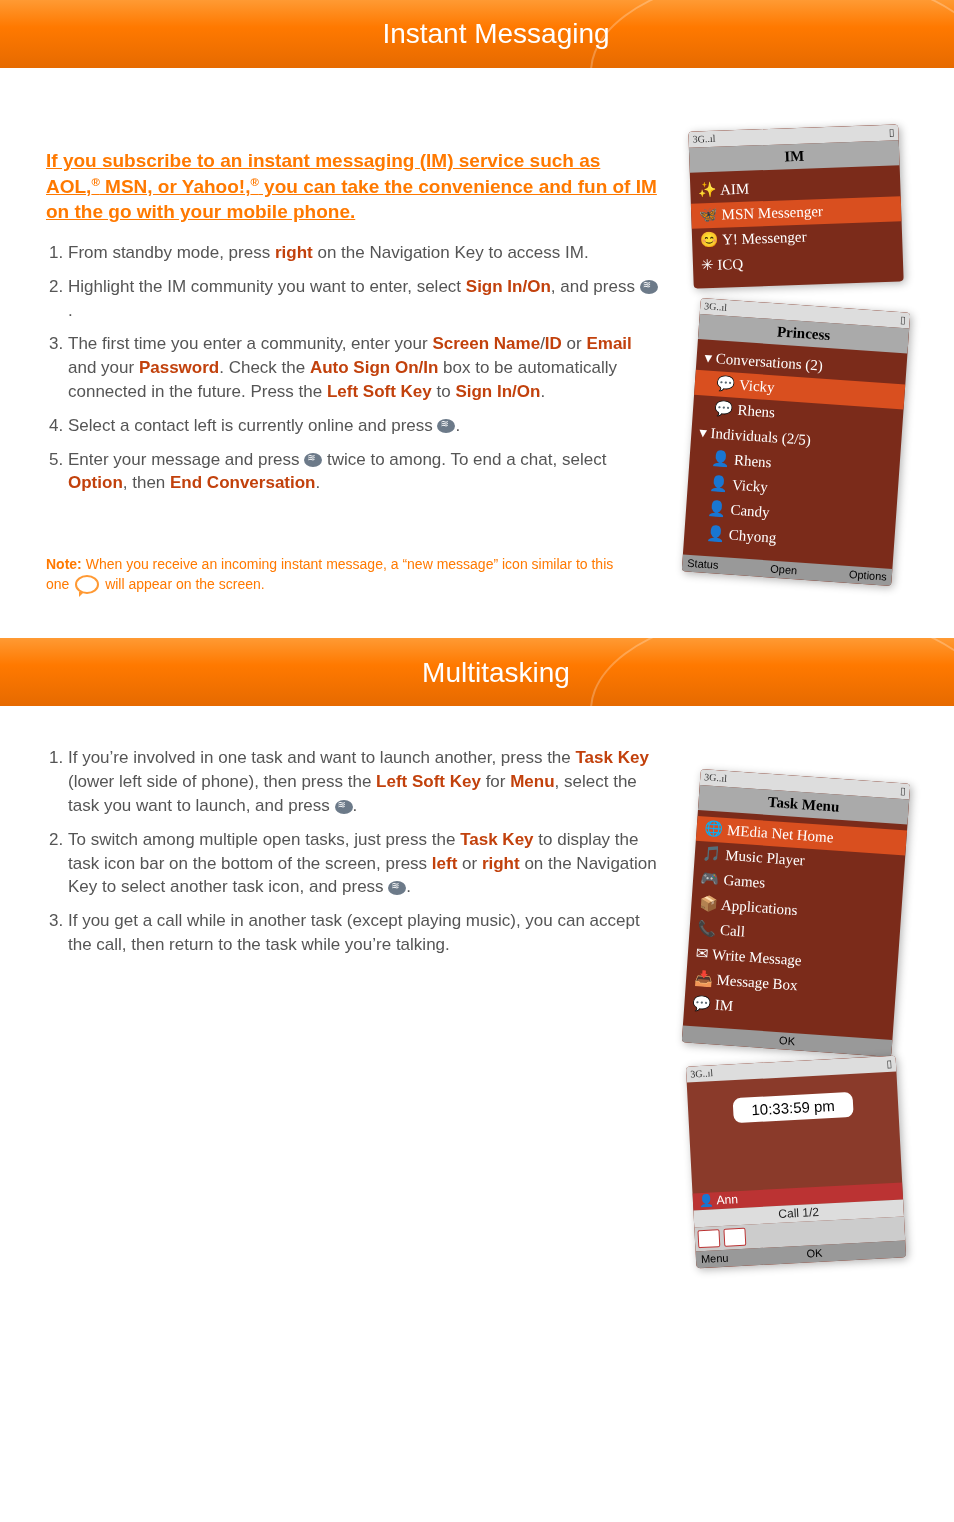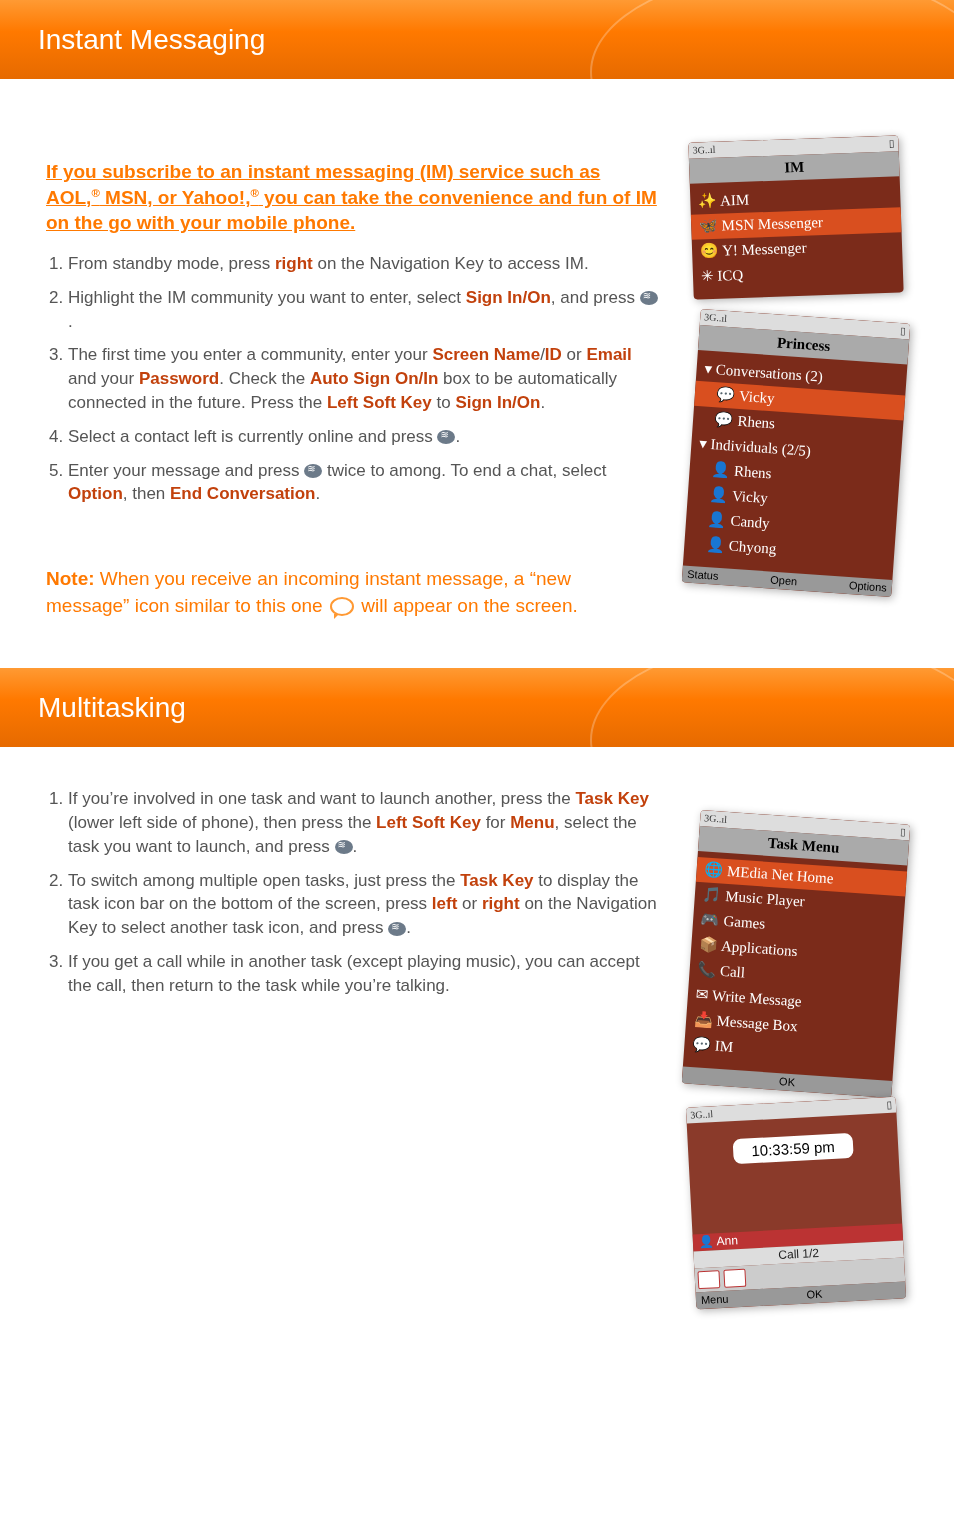--- a/index.html
+++ b/index.html
@@ -6,26 +6,27 @@
     margin: 0;
     font-family: Arial, Helvetica, sans-serif;
     background: #fff;
     color: #555;
     font-size: 17px;
     line-height: 1.4;
   }
   .section-bar {
     background: #ff7900;
     background: linear-gradient(to bottom, #ff9a33 0%, #ff7900 40%, #e66a00 100%);
-    height: 79px;
+    height: 68px;
     position: relative;
     overflow: hidden;
     display: flex;
     align-items: center;
     padding-left: 38px;
+    justify-content: center;
   }
   .section-bar::after {
     content: "";
     position: absolute;
     right: -40px;
     top: -30px;
     width: 400px;
     height: 200px;
     border: 2px solid rgba(255,255,255,0.25);
     border-radius: 50%;
@@ -98,21 +99,21 @@
     position: absolute;
     bottom: -5px;
     left: 2px;
     width: 0;
     height: 0;
     border-top: 5px solid #ff9933;
     border-right: 5px solid transparent;
   }
   .note {
     color: #ff7900;
-    font-size: 19px;
+    font-size: 14px;
     margin-top: 60px;
     max-width: 590px;
   }
   
   .phone-shot {
     width: 210px;
     background: #7b2b1a;
     color: #fff;
     border-radius: 4px;
     font-family: "Comic Sans MS", "Segoe Script", cursive;

